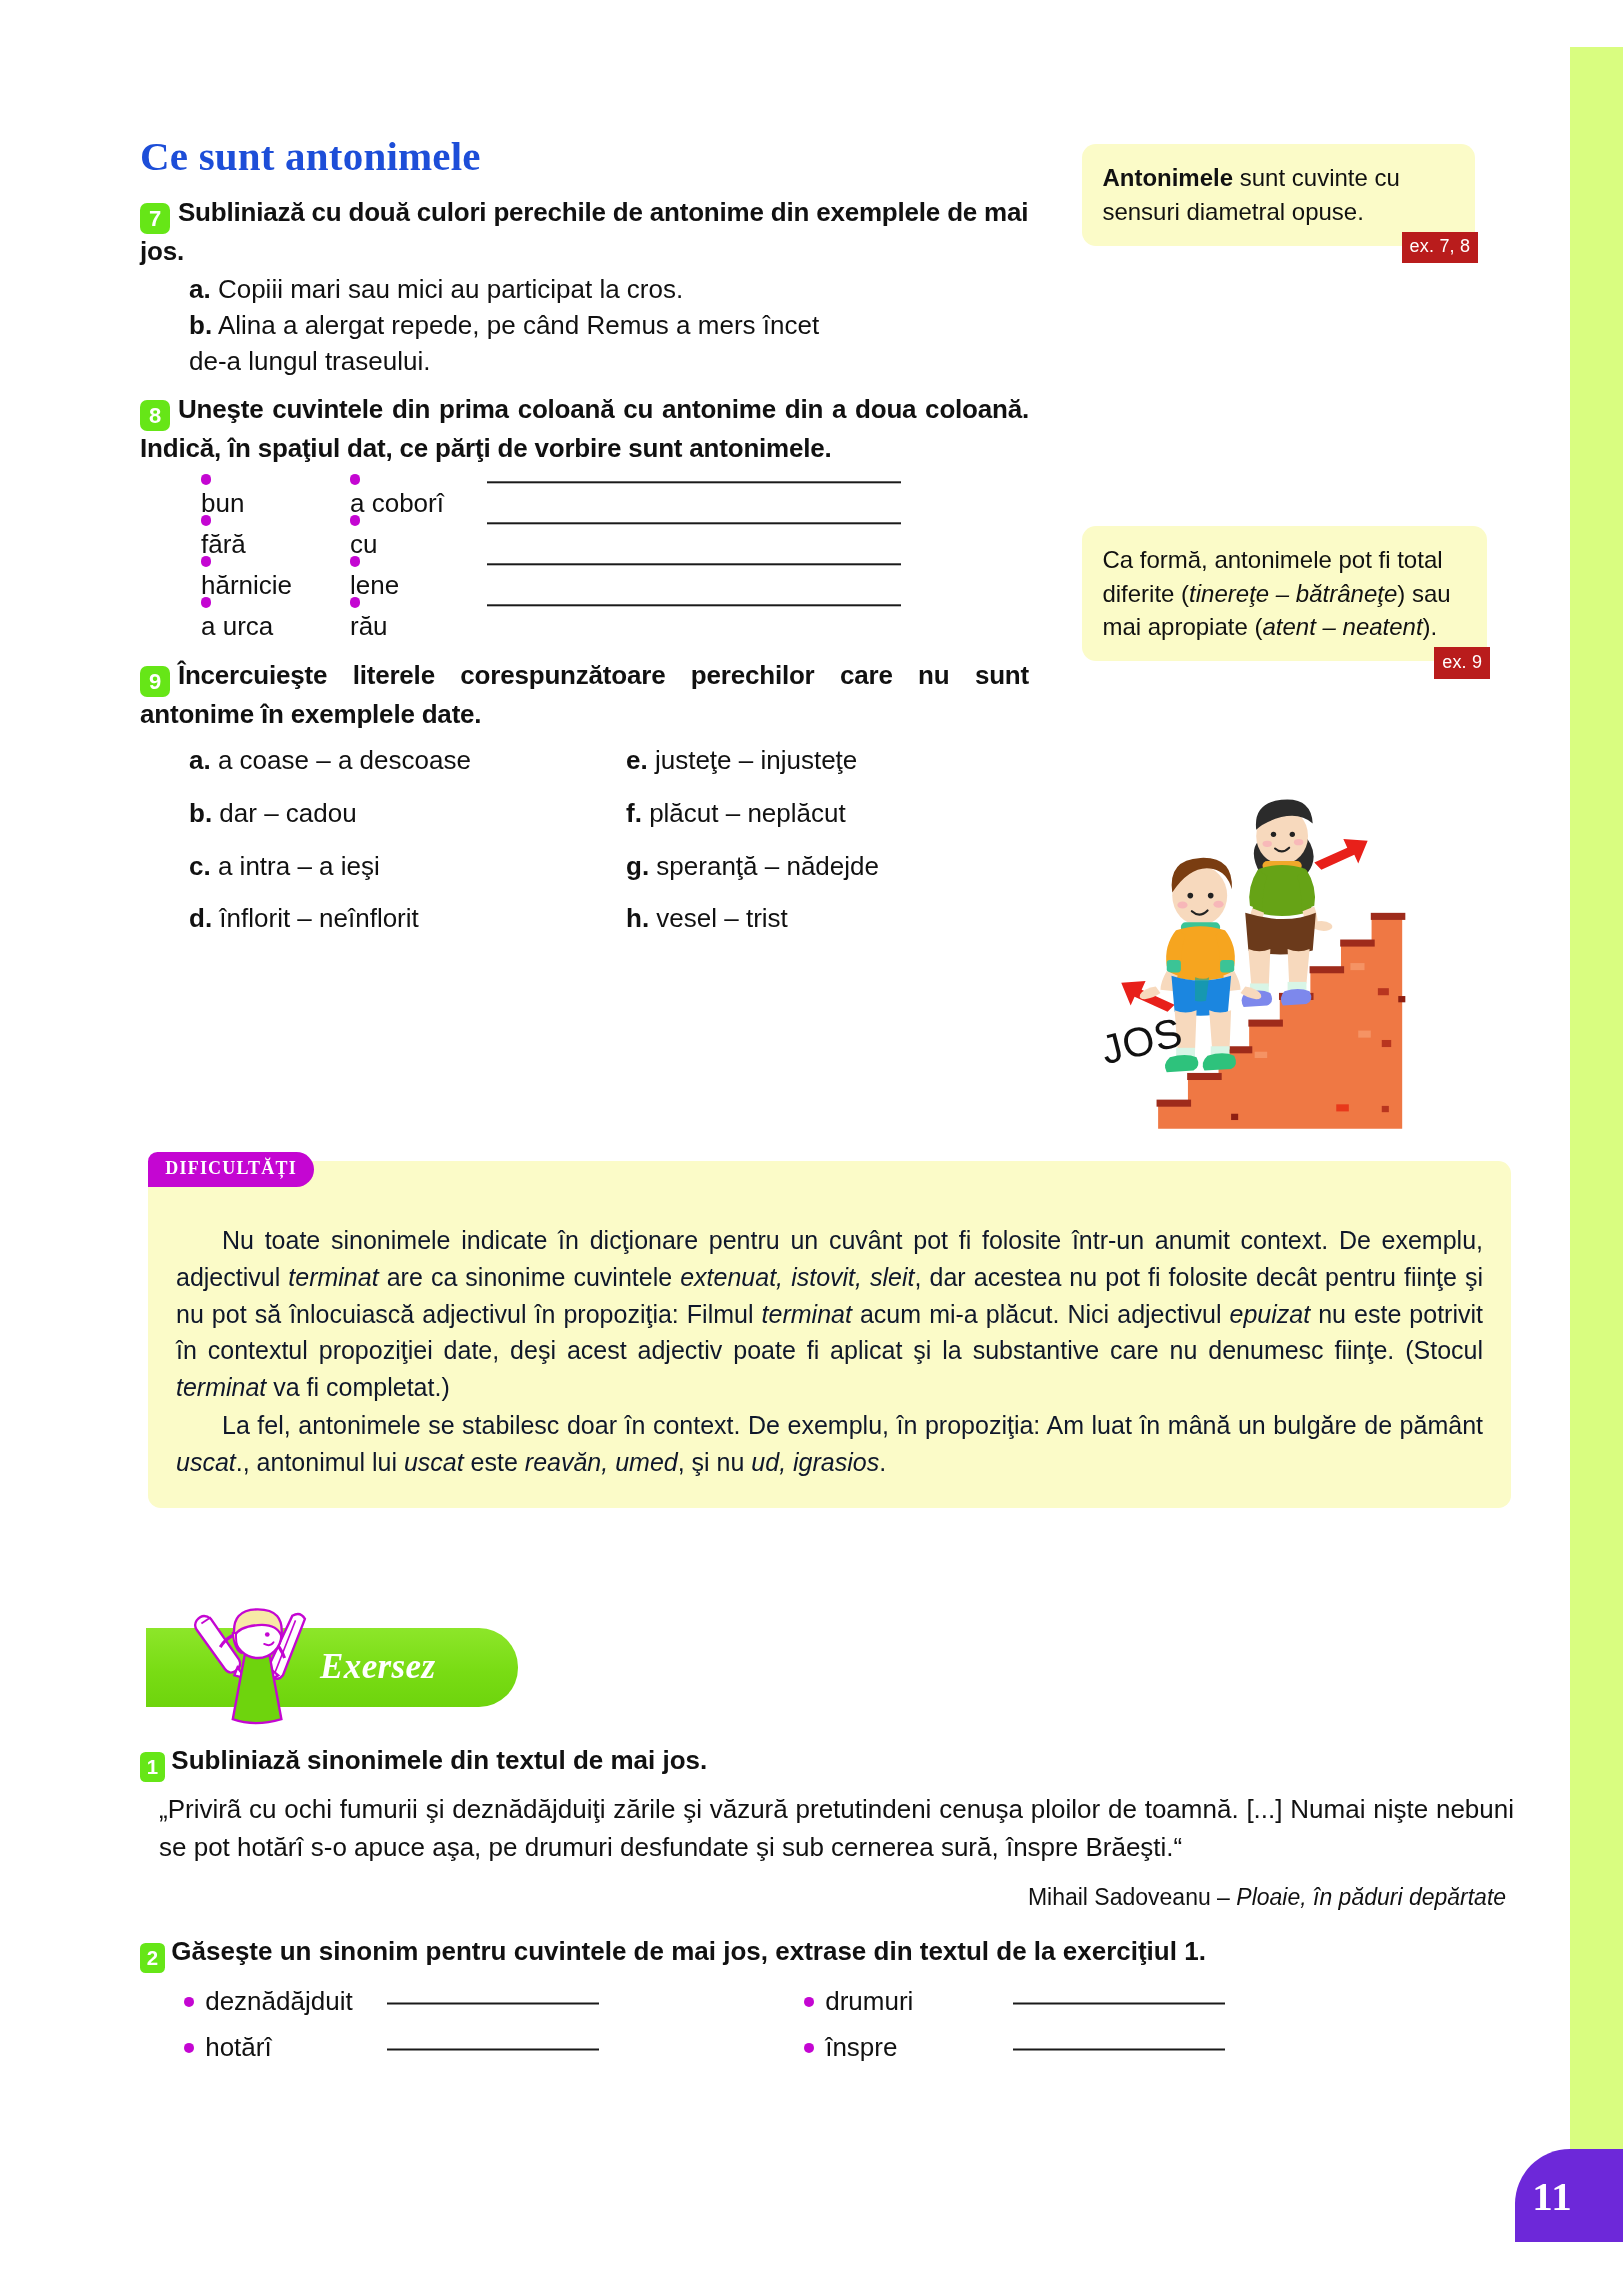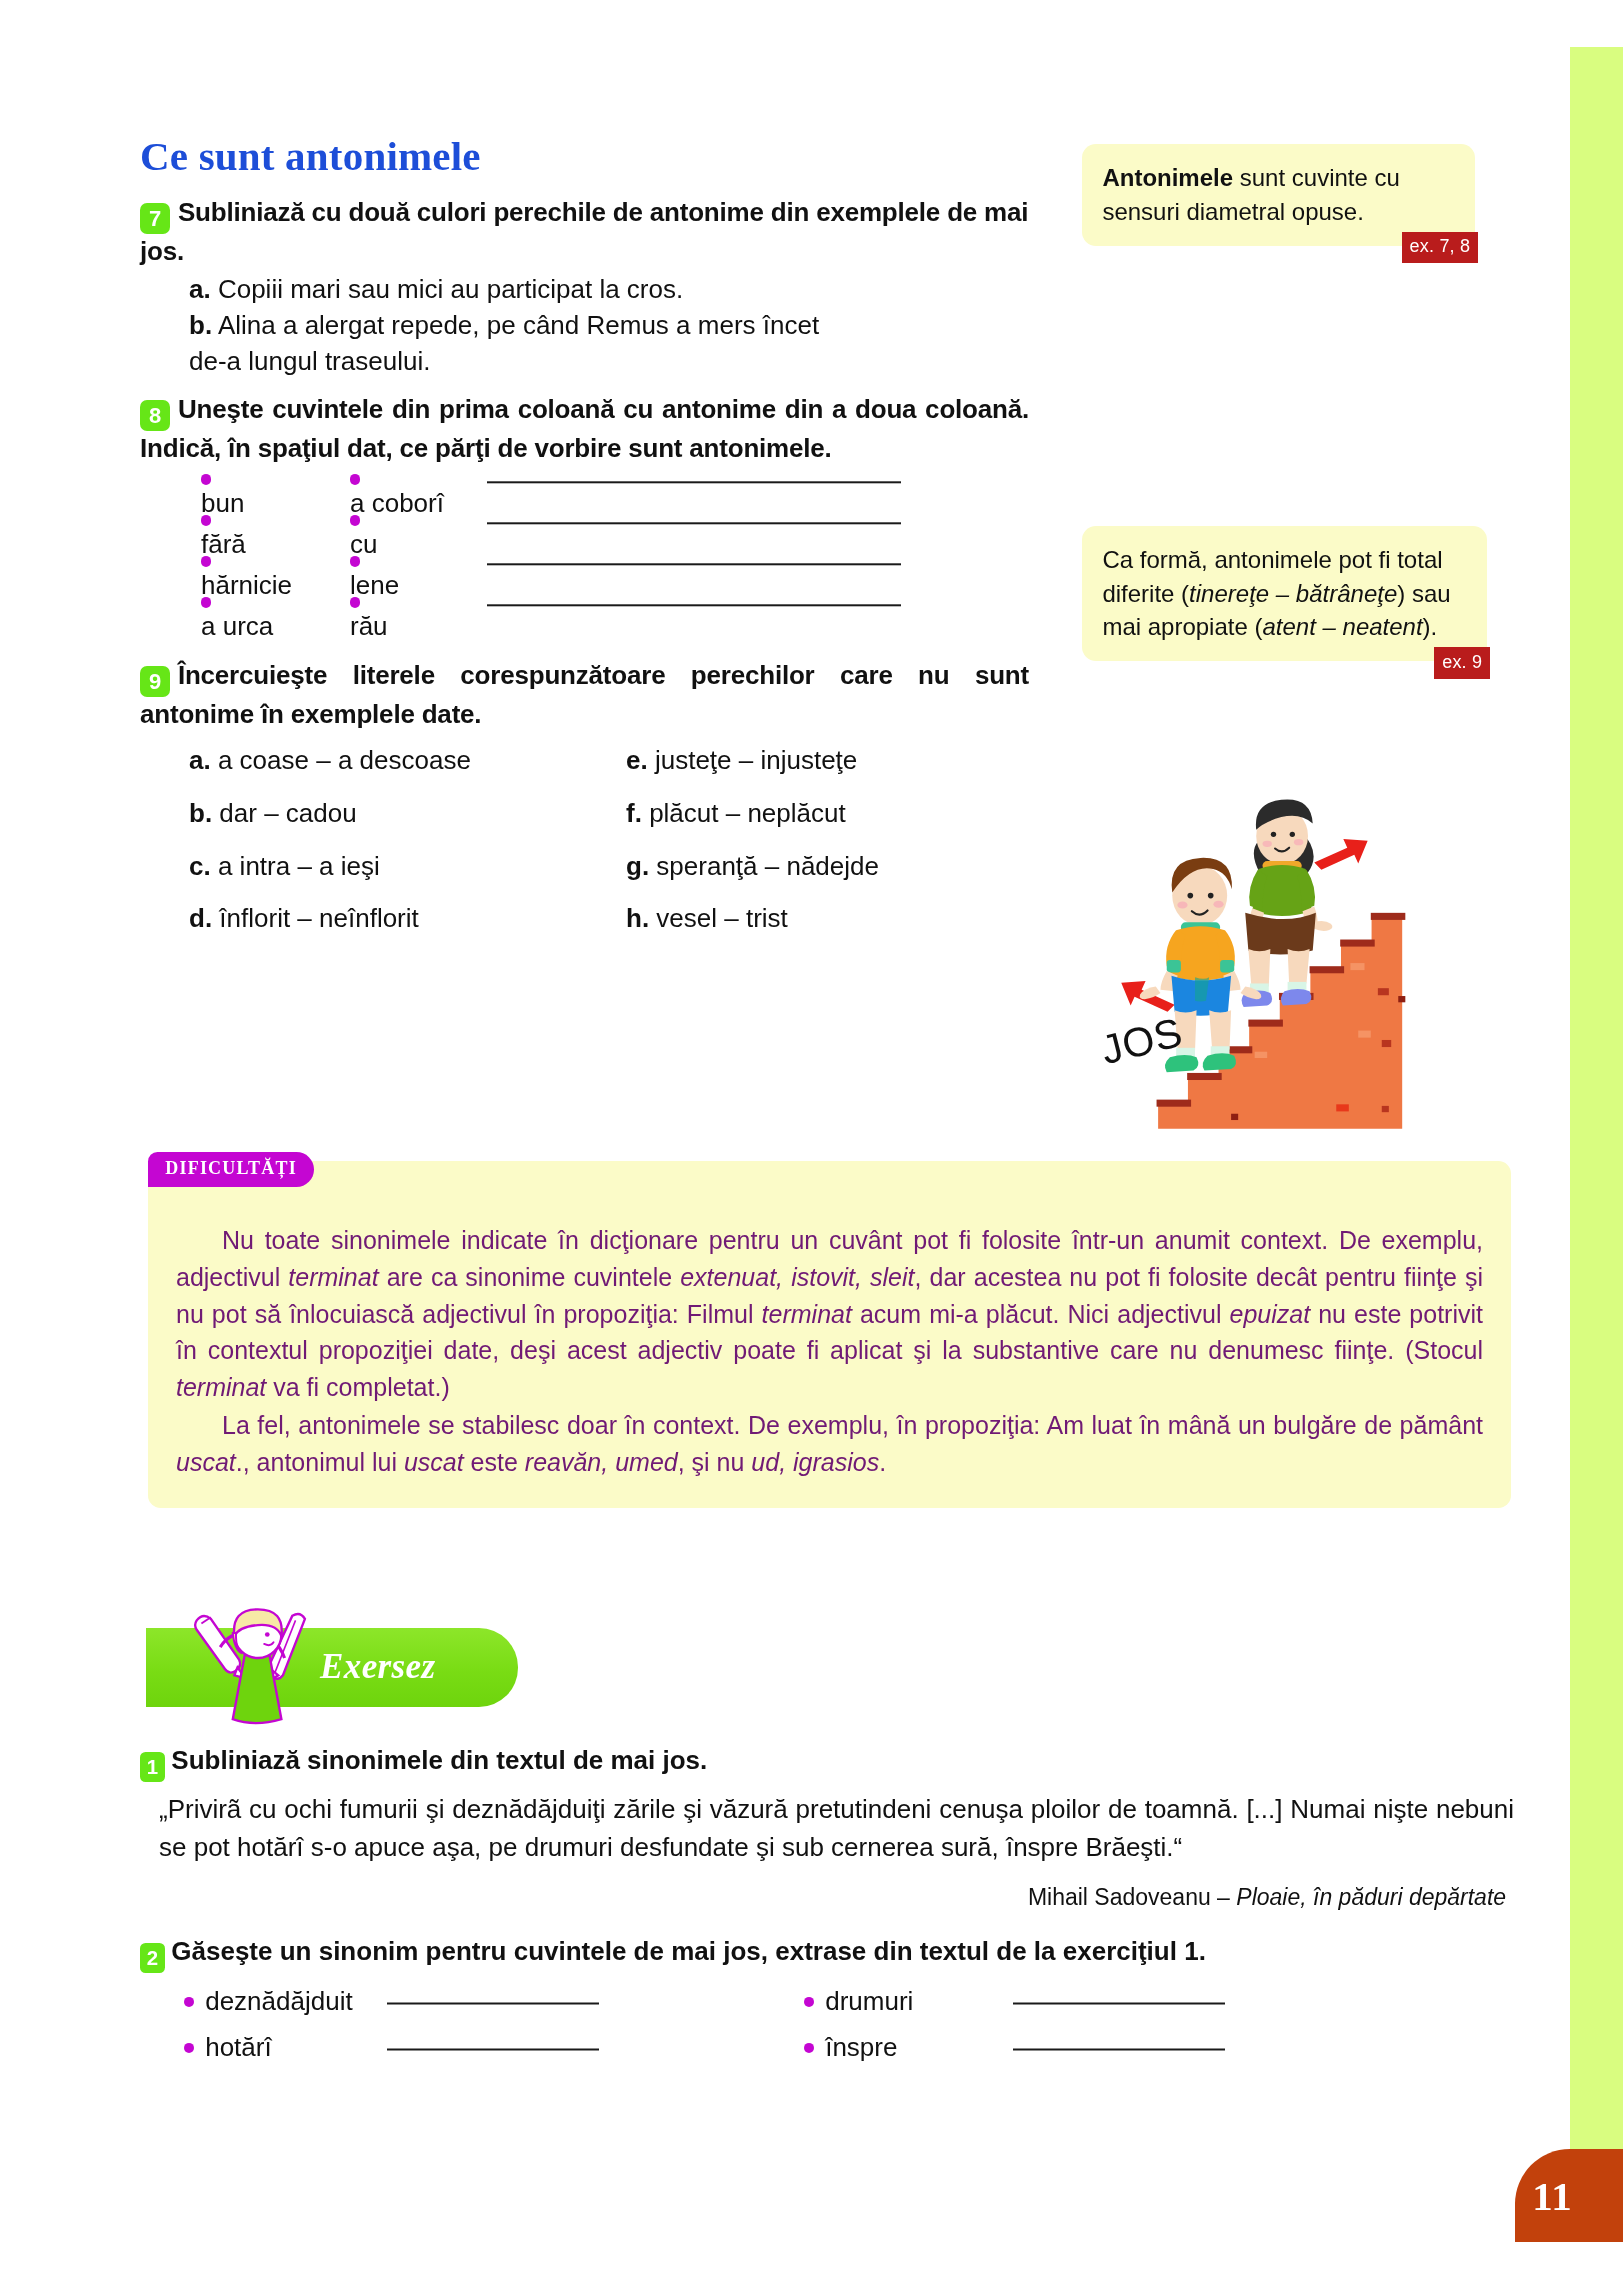--- a/index.html
+++ b/index.html
@@ -28,21 +28,21 @@
     width: 53px;
     bottom: 94px;
     background: #d9fd80;
   }
   .page-number-tab {
     position: absolute;
     right: 0;
     bottom: 31px;
     width: 108px;
     height: 93px;
-    background: #c2410c;
+    background: #6d28d9;
     border-top-left-radius: 55px;
     color: #ffffff;
     font-family: "Liberation Serif", serif;
     font-size: 41px;
     font-weight: 700;
     display: flex;
     align-items: center;
     justify-content: flex-start;
     padding-left: 17.3px;
     box-sizing: border-box;
@@ -240,21 +240,21 @@
     padding: 6.3px 17.3px 7.9px 17.3px;
     border-top-left-radius: 11px;
     border-bottom-right-radius: 20.4px;
     border-top-right-radius: 20.4px;
     text-align: right;
   }
   .dif-par {
     font-family: "Liberation Sans", sans-serif;
     font-size: 25px;
     line-height: 1.47;
-    color: #701a75;
+    color: #0f172a;
     text-align: justify;
     text-indent: 46px;
     margin: 0;
   }
   .dif-par + .dif-par { margin-top: 1.6px; }
   .dif-par em { font-style: italic; }
 
   
   .exersez-wrap {
     position: absolute;

